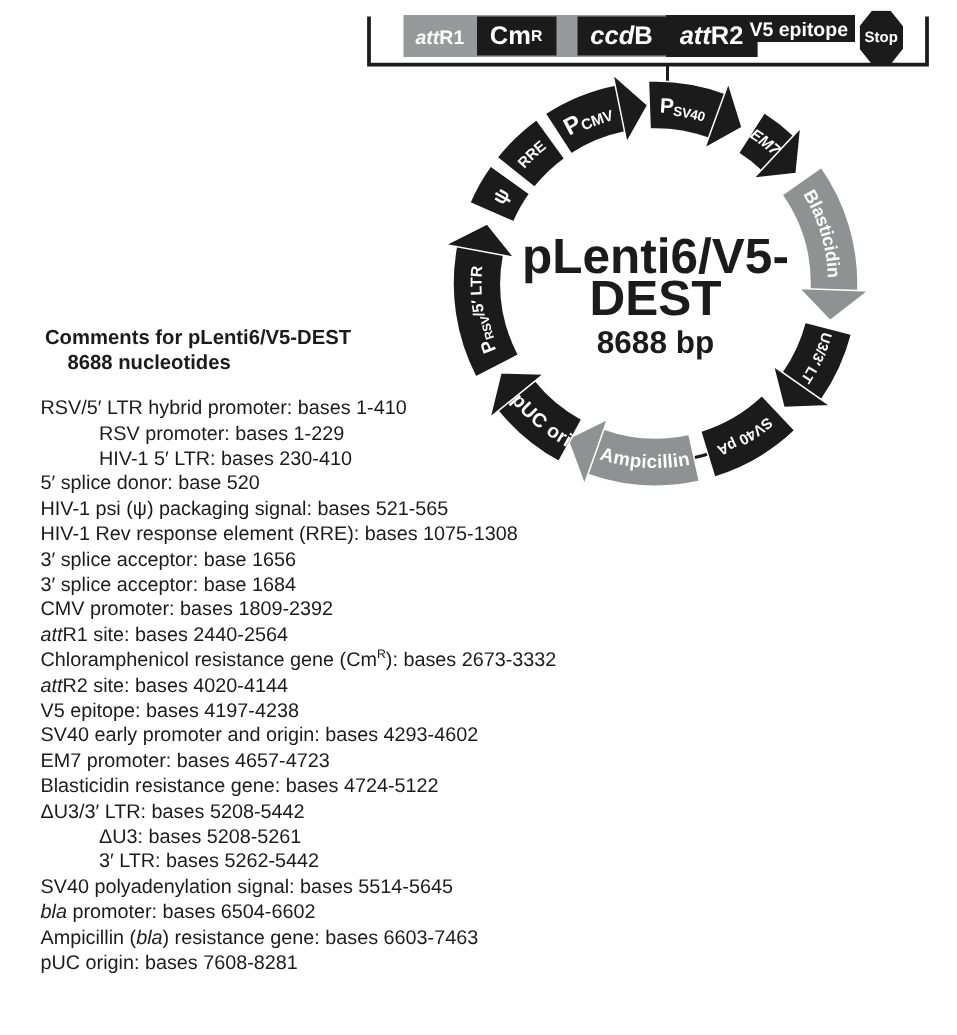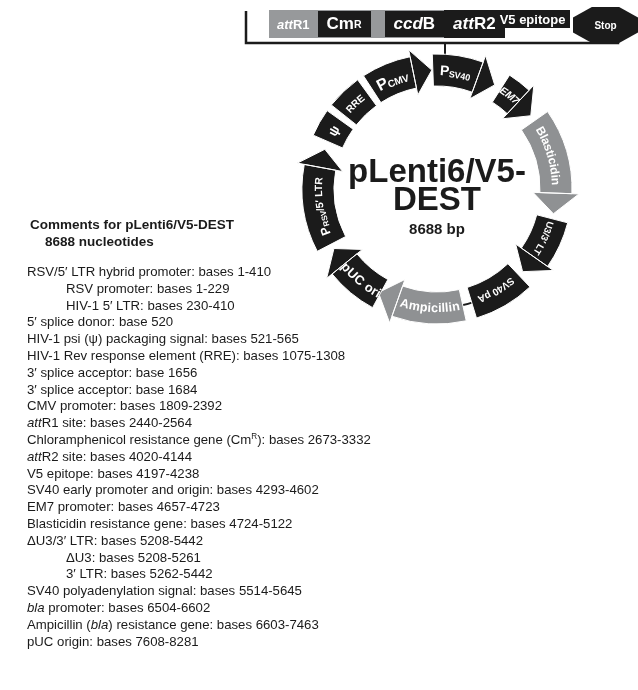--- a/index.html
+++ b/index.html
@@ -11,28 +11,28 @@
   
   .cassette-bar{position:absolute;left:269px;top:10px;height:28px;background:#97999b;
                 display:flex;align-items:center;}
   .clabel{color:#fff;font-weight:bold;font-size:13px;padding:0 8px;white-space:nowrap;}
   .cbox{background:#1b1b1b;color:#fff;font-weight:bold;font-size:17px;height:26px;
         display:flex;align-items:center;justify-content:center;padding:0 9px;white-space:nowrap;}
   .cbox.full{height:28px;}
   .gap14{width:14px;flex:0 0 14px;}
   .v5box{position:absolute;left:495px;top:10px;width:75px;height:18px;background:#1b1b1b;
          color:#fff;font-weight:bold;font-size:13px;display:flex;align-items:center;justify-content:center;}
-  .stop-octagon{position:absolute;left:573px;top:7px;width:65px;height:36px;background:#1b1b1b;
+  .stop-octagon{position:absolute;left:573px;top:7px;width:29px;height:36px;background:#1b1b1b;
          color:#fff;font-weight:bold;font-size:10px;display:flex;align-items:center;justify-content:center;
          clip-path:polygon(29% 0,71% 0,100% 29%,100% 71%,71% 100%,29% 100%,0 71%,0 29%);}
 
   
   .title-block{position:absolute;left:312px;top:157px;width:250px;text-align:center;font-weight:bold;}
   .title-line{font-size:33px;line-height:28px;}
-  .title-bp{font-size:15px;line-height:25px;margin-top:3px;}
+  .title-bp{font-size:21px;line-height:25px;margin-top:3px;}
 
   
   .comments{position:absolute;left:27px;top:216px;font-size:13.2px;line-height:16.8px;white-space:nowrap;}
   .comments-heading{font-weight:bold;font-size:13.5px;line-height:17px;margin-left:3px;}
   .comments-sub{font-weight:bold;font-size:13.5px;line-height:17px;margin-left:18px;}
   .comment-list{margin-top:14px;}
   .cl{height:16.8px;}
   .cl.ind{margin-left:39px;}
   .i{font-style:italic;}
   .sup{font-size:62%;vertical-align:super;line-height:0;}

